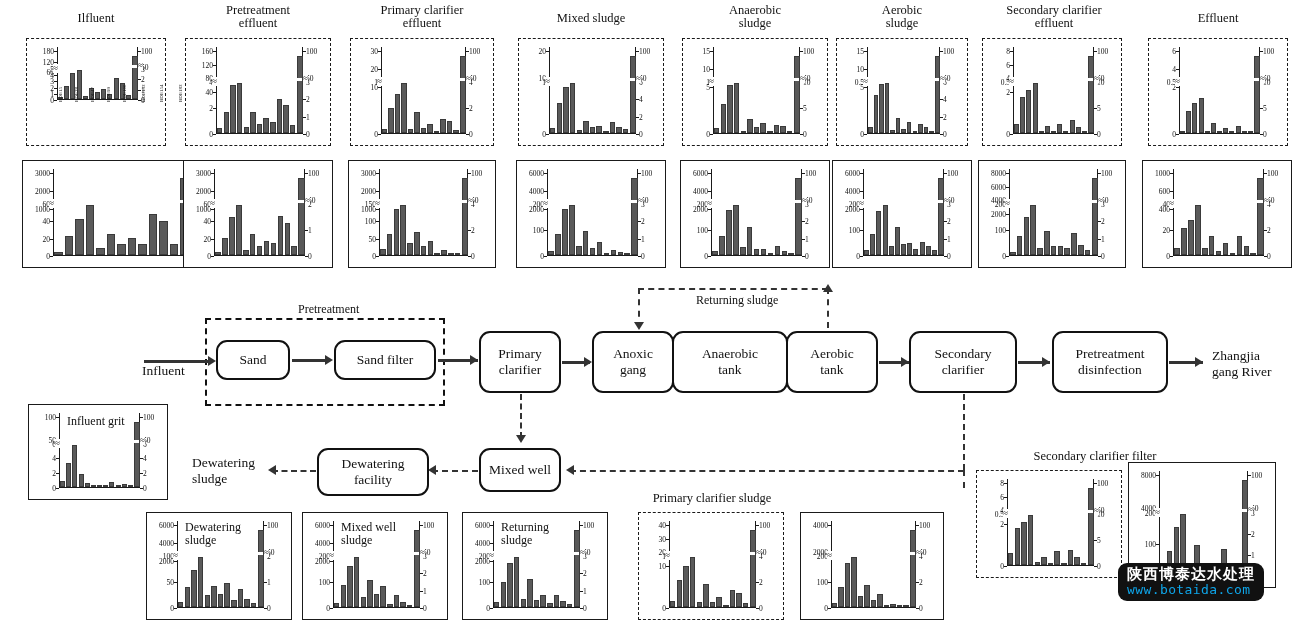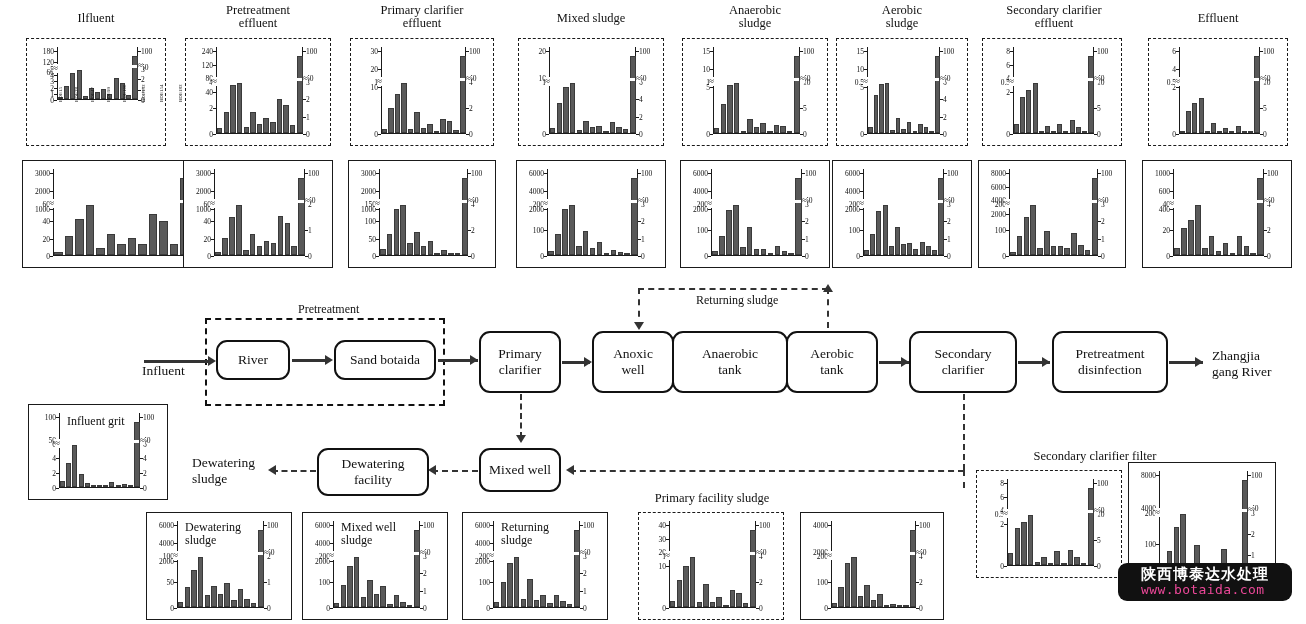--- a/index.html
+++ b/index.html
@@ -45,24 +45,24 @@
   .arrow{position:absolute;background:#333;}
   .ah{position:absolute;width:0;height:0;}
   .ah.right{border-top:5px solid transparent;border-bottom:5px solid transparent;border-left:8px solid #333;}
   .ah.left{border-top:5px solid transparent;border-bottom:5px solid transparent;border-right:8px solid #333;}
   .ah.down{border-left:5px solid transparent;border-right:5px solid transparent;border-top:8px solid #333;}
   .ah.up{border-left:5px solid transparent;border-right:5px solid transparent;border-bottom:8px solid #333;}
   .darr{position:absolute;border-top:2px dashed #333;}
   .darrv{position:absolute;border-left:2px dashed #333;}
 
   
-  .wm{position:absolute;background:#111;border-radius:9px;padding:3px 23px 4px;
+  .wm{position:absolute;background:#111;border-radius:9px;padding:3px 9px 4px;
       line-height:1.12;}
   .wm .cn{font-family:"DejaVu Sans",sans-serif;color:#fff;font-size:15px;font-weight:bold;letter-spacing:1px;}
-  .wm .url{font-family:"DejaVu Sans Mono",monospace;color:#ec4899;font-size:13px;letter-spacing:0.4px;}
+  .wm .url{font-family:"DejaVu Sans Mono",monospace;color:#0ea5e9;font-size:13px;letter-spacing:0.4px;}
 </style>
 </head>
 <body>
 
 <div class="root">
 
   <div id="charts">
       <div class="panel dashed" style="left: 26px; top: 38px; width: 140px; height: 108px;">
         <div class="plot" style="left: 30px; top: 8px; width: 81px; height: 53px;">
           <div class="axis-l"></div>
@@ -193,21 +193,21 @@
           <div class="tick left" style="top: 61.03px;">2</div>
           <div class="tickmark left" style="top: 61.03px;"></div>
           <div class="tick left" style="top: 35.06px;">4</div>
           <div class="tickmark left" style="top: 35.06px;"></div>
           <div class="tick left" style="top: 45.0438px;">40</div>
           <div class="tickmark left" style="top: 45.0438px;"></div>
           <div class="tick left" style="top: 31.3625px;">80</div>
           <div class="tickmark left" style="top: 31.3625px;"></div>
           <div class="tick left" style="top: 17.6812px;">120</div>
           <div class="tickmark left" style="top: 17.6812px;"></div>
-          <div class="tick left" style="top: 4px;">240</div>
+          <div class="tick left" style="top: 4px;">160</div>
           <div class="tickmark left" style="top: 4px;"></div>
           <div class="brk" style="left: -4px; top: 30.06px; background: rgb(255, 255, 255);">≈</div>
           <div class="tick right" style="top: 87px;">0</div>
           <div class="tickmark right" style="top: 87px;"></div>
           <div class="tick right" style="top: 69.6867px;">1</div>
           <div class="tickmark right" style="top: 69.6867px;"></div>
           <div class="tick right" style="top: 52.3733px;">2</div>
           <div class="tickmark right" style="top: 52.3733px;"></div>
           <div class="tick right" style="top: 35.06px;">3</div>
           <div class="tickmark right" style="top: 35.06px;"></div>
@@ -1104,21 +1104,21 @@
             <div class="bar" title="BDE196: 0.08" style="height: 2.42133px; width: 5.43824px;"></div>
             <div class="bar" title="BDE197: 0.55" style="height: 16.6467px; width: 5.43824px;"></div>
             <div class="bar" title="BDE203: 0.45" style="height: 13.62px; width: 5.43824px;"></div>
             <div class="bar" title="BDE209: 0.12" style="height: 3.632px; width: 5.43824px;"></div>
             <div class="bar total" title="Total: 33" style="width: 6.25397px; height: 77px;"></div>
           </div>
           <div style="position: absolute; right: 1px; width: 7.06971px; height: 3px; background: rgb(255, 255, 255); top: 31.06px;"></div>
           <div class="brk" style="right: -5px; top: 27.06px; background: rgb(255, 255, 255);">≈</div>
         </div>
       </div>
-      <div class="panel-title" style="left: 636px; top: 492px; width: 152px;">Primary facility sludge</div>
+      <div class="panel-title" style="left: 636px; top: 492px; width: 152px;">Primary clarifier sludge</div>
       <div class="panel solid" style="left: 800px; top: 512px; width: 144px; height: 108px;">
         <div class="plot" style="left: 30px; top: 8px; width: 85px; height: 87px;">
           <div class="axis-l"></div>
           <div class="axis-b"></div>
           <div class="axis-r"></div>
           <div class="tick left" style="top: 87px;">0</div>
           <div class="tickmark left" style="top: 87px;"></div>
           <div class="tick left" style="top: 61.03px;">100</div>
           <div class="tickmark left" style="top: 61.03px;"></div>
           <div class="tick left" style="top: 35.06px;">200</div>
@@ -1257,41 +1257,41 @@
   <div>
 
     <div class="grp" style="left:205px;top:318px;width:240px;height:88px;border-style:dashed;"></div>
     <div class="grp-label" style="left:298px;top:302px;">Pretreatment</div>
 
     <div class="flabel" style="left:142px;top:363px;">Influent</div>
     <div class="arrow" style="left:144px;top:360px;width:66px;height:2.5px;"></div>
     <div class="ah right" style="left:208px;top:356px;"></div>
 
     <div class="node" style="left:216px;top:340px;width:74px;height:40px;">
-      <span>River</span>
+      <span>Sand</span>
     </div>
     <div class="arrow" style="left:292px;top:359px;width:36px;height:2.5px;"></div>
     <div class="ah right" style="left:325px;top:355px;"></div>
 
     <div class="node" style="left:334px;top:340px;width:102px;height:40px;">
-      <span>Sand botaida</span>
+      <span>Sand filter</span>
     </div>
     <div class="arrow" style="left:438px;top:359px;width:40px;height:2.5px;"></div>
     <div class="ah right" style="left:470px;top:355px;"></div>
 
     <div class="node" style="left:479px;top:331px;width:82px;height:62px;">
       <span>Primary
 clarifier</span>
     </div>
     <div class="arrow" style="left:562px;top:361px;width:28px;height:2.5px;"></div>
     <div class="ah right" style="left:584px;top:357px;"></div>
 
     <div class="node" style="left:592px;top:331px;width:82px;height:62px;">
       <span>Anoxic
-well</span>
+gang</span>
     </div>
     <div class="node" style="left:672px;top:331px;width:116px;height:62px;">
       <span>Anaerobic
 tank</span>
     </div>
     <div class="node" style="left:786px;top:331px;width:92px;height:62px;">
       <span>Aerobic
 tank</span>
     </div>
 

